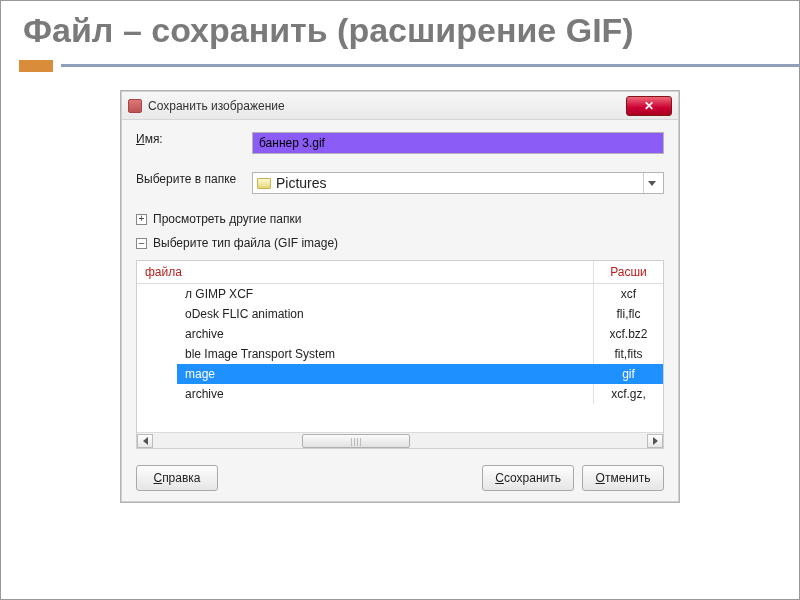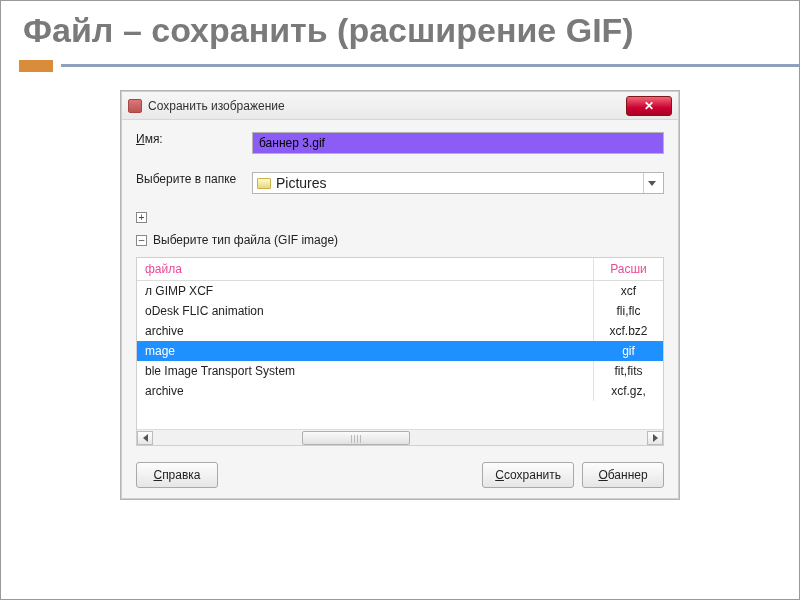--- a/index.html
+++ b/index.html
@@ -28,25 +28,25 @@
   .text-input { flex: 1; height: 22px; border: 1px solid #b5b5b5; background: #8b5cf6; font-size: 12px; padding: 5px 6px; }
   .folder-combo { flex: 1; display: flex; align-items: center; height: 22px; border: 1px solid #b5b5b5; background: #fff; font-size: 14px; padding: 0 4px; }
   .folder-combo .ficon { width: 14px; height: 11px; background: linear-gradient(#fffad0,#e8d67a); border: 1px solid #c7b24e; border-radius: 1px; margin-right: 5px; }
   .folder-combo .dd { width: 16px; height: 20px; border-left: 1px solid #ccc; display: flex; align-items: center; justify-content: center; margin-left: auto; cursor: pointer; }
   .dd .tri { width: 0; height: 0; border-left: 4px solid transparent; border-right: 4px solid transparent; border-top: 5px solid #555; }
 
   .expander { display: flex; align-items: center; font-size: 12px; color: #222; margin: 6px 0 10px 0; cursor: pointer; }
   .exp-box { width: 11px; height: 11px; border: 1px solid #888; background: #fff; display: flex; align-items: center; justify-content: center; font-size: 10px; line-height: 1; color: #444; margin-right: 6px; }
 
   .type-panel { border: 1px solid #cfcfcf; background: #fff; }
-  .type-head { display: flex; font-size: 12px; color: #ec4899; border-bottom: 1px solid #dcdcdc; }
+  .type-head { display: flex; font-size: 12px; color: #b91c1c; border-bottom: 1px solid #dcdcdc; }
   .type-head .col { padding: 4px 8px; }
   .col-name { flex: 1; }
   .col-ext { width: 70px; border-left: 1px solid #e2e2e2; text-align: center; }
-  .type-body { height: 148px; overflow: hidden; position: relative; }
+  .type-body { height: 148px; overflow: hidden; position: relative; margin-left: 40px; }
   .type-row { display: flex; font-size: 12px; color: #222; }
   .type-row .col { padding: 3px 8px; white-space: nowrap; overflow: hidden; }
   .type-row.sel { background: #1e90ff; color: #fff; }
   .type-row.sel .col-ext { border-left-color: transparent; }
 
   .hscroll { height: 16px; border-top: 1px solid #dcdcdc; background: #f1f1f1; display: flex; align-items: center; }
   .hs-btn { width: 16px; height: 14px; border: 1px solid #bcbcbc; background: linear-gradient(#fefefe,#e7e7e7); display: flex; align-items: center; justify-content: center; cursor: pointer; }
   .hs-track { flex: 1; height: 14px; position: relative; margin: 0 2px; }
   .hs-thumb { position: absolute; left: 30%; top: 0; width: 22%; height: 14px; border: 1px solid #b0b0b0; background: linear-gradient(#fafafa,#e2e2e2); border-radius: 2px; }
   .hs-grip { position: absolute; left: 50%; top: 3px; width: 10px; height: 8px; transform: translateX(-50%); background: repeating-linear-gradient(90deg,#bbb 0 1px,transparent 1px 3px); }
@@ -93,20 +93,21 @@
             <div class="ficon"></div>
             <span>Pictures</span>
             <div class="dd">
                 <div class="tri"></div>
               </div>
           </div>
         </div>
 
         <div class="expander">
           <div class="exp-box">+</div>
+          <span>Просмотреть другие папки</span>
         </div>
 
         <div class="expander">
           <div class="exp-box">–</div>
           <span>Выберите тип файла (GIF image)</span>
         </div>
 
         <div class="type-panel">
           <div class="type-head">
             <div class="col col-name">файла</div>
@@ -118,27 +119,27 @@
                 <div class="col col-ext">xcf</div>
               </div>
               <div class="type-row">
                 <div class="col col-name">oDesk FLIC animation</div>
                 <div class="col col-ext">fli,flc</div>
               </div>
               <div class="type-row">
                 <div class="col col-name"> archive</div>
                 <div class="col col-ext">xcf.bz2</div>
               </div>
+              <div class="type-row">
+                <div class="col col-name">ble Image Transport System</div>
+                <div class="col col-ext">fit,fits</div>
+              </div>
               <div class="type-row sel">
                 <div class="col col-name">mage</div>
                 <div class="col col-ext">gif</div>
-              </div>
-              <div class="type-row">
-                <div class="col col-name">ble Image Transport System</div>
-                <div class="col col-ext">fit,fits</div>
               </div>
               <div class="type-row">
                 <div class="col col-name"> archive</div>
                 <div class="col col-ext">xcf.gz,</div>
               </div>
             </div>
           <div class="hscroll">
             <div class="hs-btn">
                 <div class="tri-l"></div>
               </div>
@@ -158,20 +159,20 @@
               <span class="ul">С</span>
               <span>правка</span>
             </div>
           <div class="gap"></div>
           <div class="wbtn">
               <span class="ul">С</span>
               <span>сохранить</span>
             </div>
           <div class="wbtn">
               <span class="ul">О</span>
-              <span>баннер</span>
+              <span>тменить</span>
             </div>
         </div>
 
       </div>
     </div>
   </div>
 </div>
 
 </body></html>

